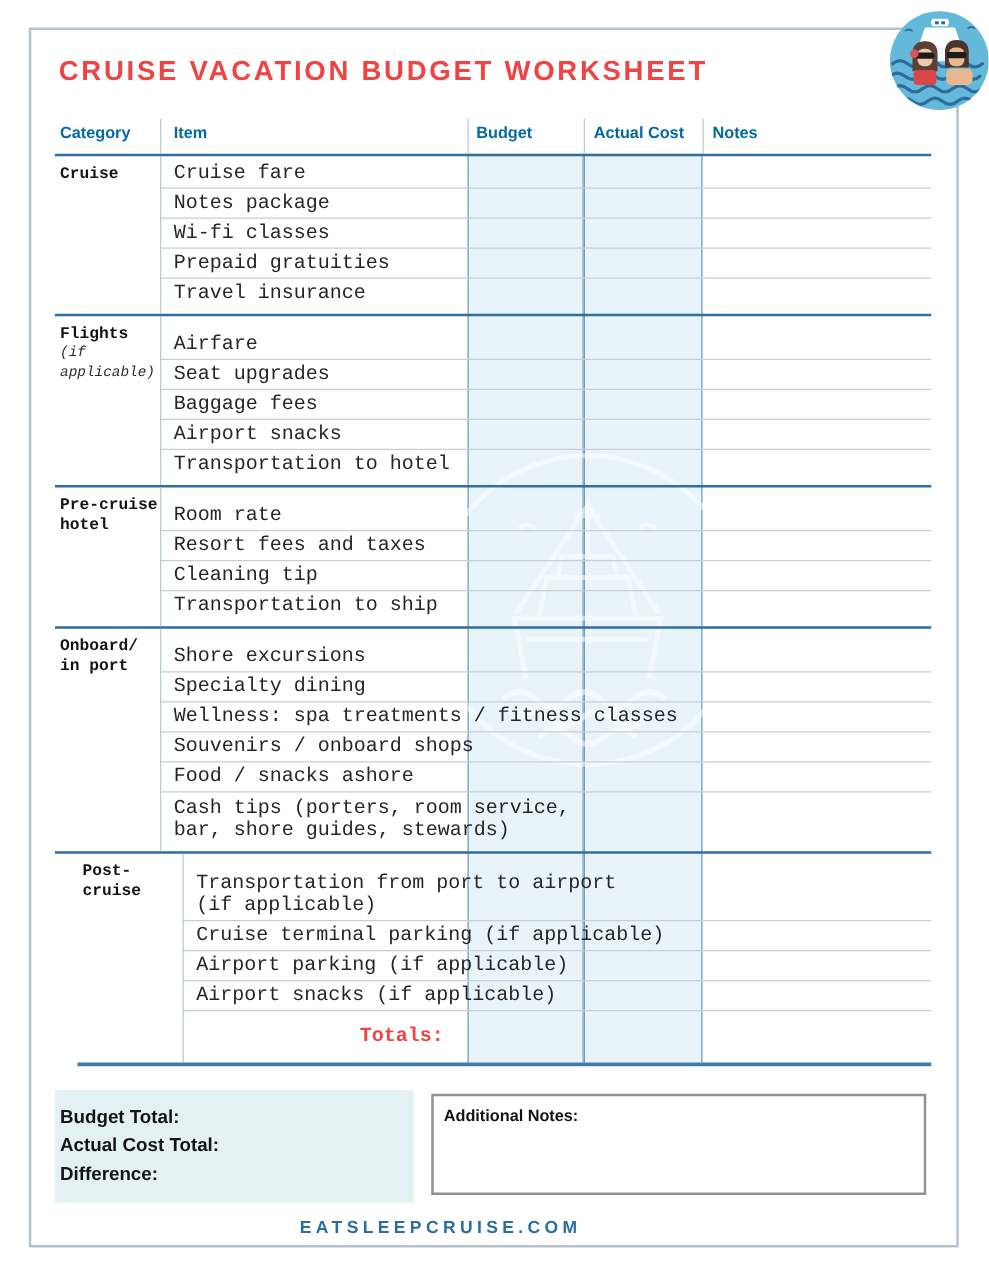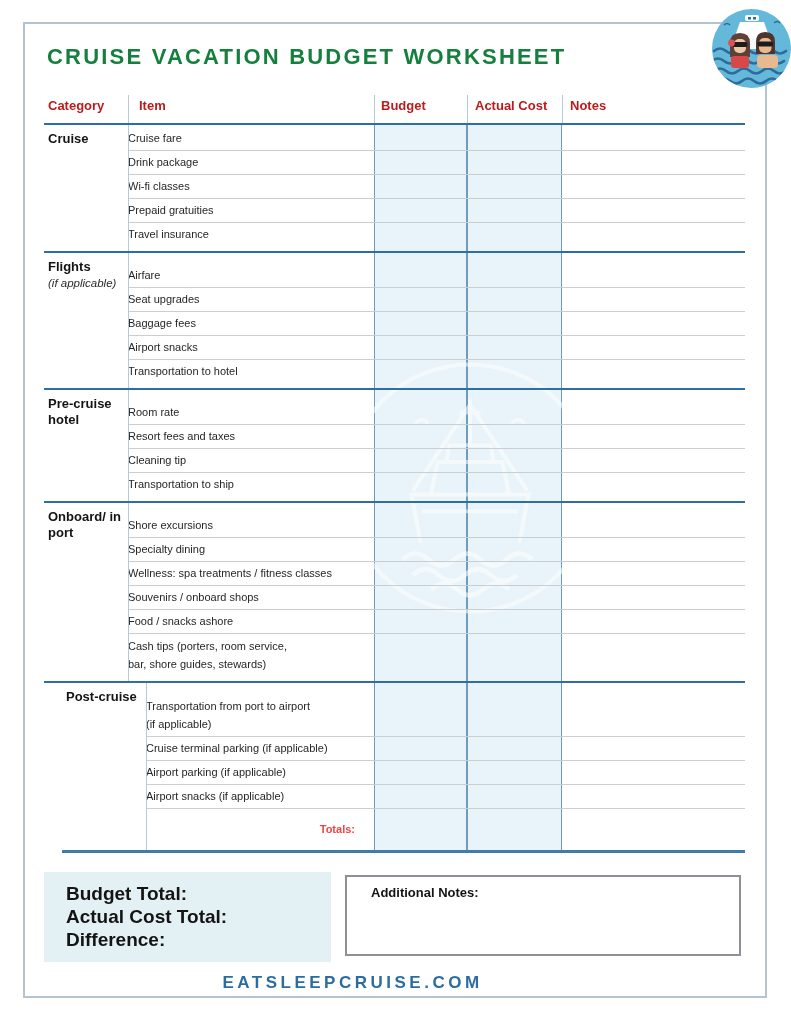--- a/index.html
+++ b/index.html
@@ -6,81 +6,81 @@
   body {
     width:791px; height:1024px; background:#ffffff; position:relative;
     font-family:"Liberation Sans", sans-serif; color:#222; overflow:hidden;
   }
   .frame {
     position:absolute; left:23px; top:22px; width:744px; height:976px;
     border:2px solid #b5c3ce; box-sizing:border-box;
   }
   .title {
     position:absolute; left:47px; top:44px;
-    font-size:22px; font-weight:bold; letter-spacing:2.2px; color:#15803d;
+    font-size:22px; font-weight:bold; letter-spacing:2.2px; color:#ef4444;
     white-space:nowrap;
   }
   
   .logo {
     position:absolute; left:712px; top:9px; width:79px; height:79px;
     border-radius:50%; overflow:hidden; background:#64b8da; z-index:6;
   }
   
   .tableWrap { position:absolute; left:44px; top:95px; width:701px; z-index:2; }
   .thead { position:relative; height:28px; border-bottom:2px solid #2f6ea1; }
-  .thead .h { position:absolute; top:3px; font-size:13px; font-weight:bold; color:#b91c1c; white-space:nowrap; }
+  .thead .h { position:absolute; top:3px; font-size:13px; font-weight:bold; color:#0369a1; white-space:nowrap; }
   .h-category { left:4px; } .h-item { left:95px; } .h-budget { left:337px; }
   .h-actual { left:431px; } .h-notes { left:526px; }
   .tick { position:absolute; top:0; bottom:0; width:1px; background:#b7c9d6; }
   .t1 { left:84px; } .t2 { left:330px; } .t3 { left:423px; } .t4 { left:518px; }
   .bluecol {
     position:absolute; top:28px; bottom:3px; box-sizing:border-box;
     background:#e8f4f9; border-left:1px solid #6d9cbd; border-right:1px solid #6d9cbd;
     z-index:0;
   }
   .bc1 { left:330px; width:93px; } .bc2 { left:423px; width:95px; }
   .watermark { position:absolute; left:296px; top:263px; width:260px; height:260px; z-index:0; opacity:0.55; pointer-events:none; }
-  .section { position:relative; z-index:1; border-bottom:2px solid #2f6ea1; padding:11px 0 5px 0; }
+  .section { position:relative; z-index:1; border-bottom:2px solid #2f6ea1; padding:11px 0 5px 0;font-family:Liberation Mono, monospace; }
   .section.first { padding-top:2px; }
   .section.last { border-bottom:3px solid #3f7ca8; padding-bottom:0;margin-left:18px; }
   .category {
     position:absolute; left:4px; top:6px; width:78px;
     font-size:13px; font-weight:bold; line-height:16px; color:#141414;
   }
   .section.first .category { top:6px; }
   .subnote { font-weight:normal; font-style:italic; font-size:11.5px; color:#2a2a2a; display:block; }
   .catline { position:absolute; left:84px; top:0; bottom:0; width:1px; background:#b7c9d6; }
   .row {
-    margin-left:84px; height:23px; line-height:23px;
-    font-size:11px; color:#262626; border-bottom:1px solid #c9ced3; white-space:nowrap;
+    margin-left:84px; padding-left:11px; height:23px; line-height:23px;
+    font-size:16px; color:#262626; border-bottom:1px solid #c9ced3; white-space:nowrap;
   }
   .row.multi { white-space:pre-line; height:auto; line-height:18px; padding-top:3px; padding-bottom:3px; }
   .section .row:last-child { border-bottom:none; }
   .row.totals {
     height:41px; line-height:41px; font-weight:bold; color:#ef4444;
     text-align:right; padding-right:390px; border-bottom:none;
   }
   
   .summaryBox {
     position:absolute; left:44px; top:872px; width:287px; height:90px;
     background:#e4f1f4;
   }
   .summaryBox .line {
-    margin:0; padding-left:22px; height:23px; line-height:23px;
-    font-size:19px; font-weight:bold; color:#141414;
+    margin:0; padding-left:4px; height:23px; line-height:23px;
+    font-size:15px; font-weight:bold; color:#141414;
   }
   .summaryBox .line:first-child { margin-top:10px; }
   .notesBox {
     position:absolute; left:345px; top:875px; width:396px; height:81px;
     border:2px solid #8d9196; box-sizing:border-box; background:#fff;
   }
-  .notesBox .label { padding:8px 0 0 24px; font-size:13px; font-weight:bold; color:#141414; }
+  .notesBox .label { padding:8px 0 0 8px; font-size:13px; font-weight:bold; color:#141414; }
   .footer {
     position:absolute; left:0; top:973px; width:705px; text-align:center;
-    font-size:17px; font-weight:bold; letter-spacing:3.5px; color:#2b6da1;
+    font-size:14px; font-weight:bold; letter-spacing:3.5px; color:#2b6da1;
   }
 </style>
 </head>
 <body>
 
 <div class="frame"></div>
 
 <div class="title">CRUISE VACATION BUDGET WORKSHEET</div>
 
 <div class="logo">
@@ -151,21 +151,21 @@
     <span class="h h-budget">Budget</span>
     <span class="h h-actual">Actual Cost</span>
     <span class="h h-notes">Notes</span>
   </div>
 
   <div id="sections">
       <div class="section first">
         <div class="catline"></div>
         <div class="category">Cruise</div>
         <div class="row">Cruise fare</div>
-        <div class="row">Drink package</div>
+        <div class="row">Notes package</div>
         <div class="row">Wi-fi classes</div>
         <div class="row">Prepaid gratuities</div>
         <div class="row">Travel insurance</div>
       </div>
       <div class="section">
         <div class="catline"></div>
         <div class="category">Flights<span class="subnote">(if applicable)</span></div>
         <div class="row">Airfare</div>
         <div class="row">Seat upgrades</div>
         <div class="row">Baggage fees</div>

